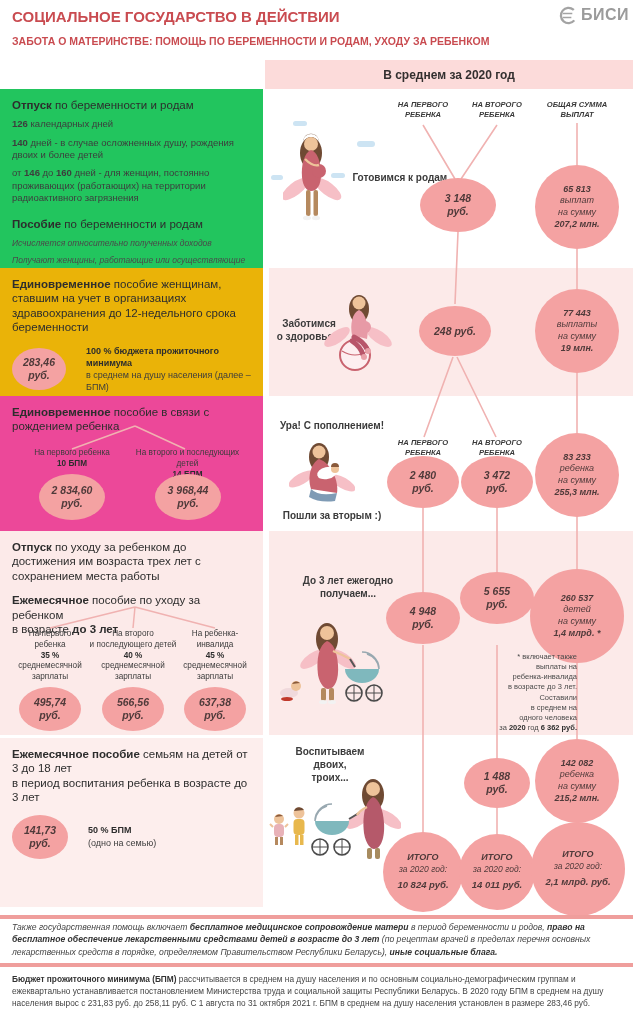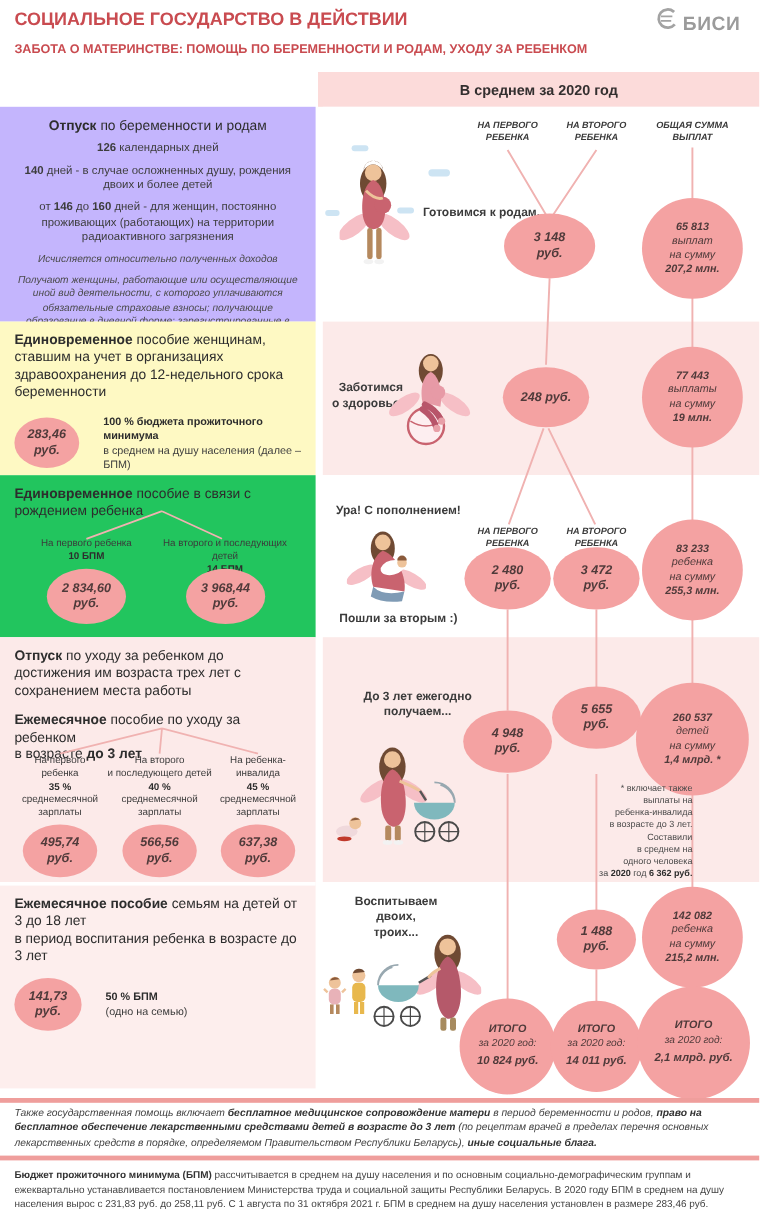--- a/index.html
+++ b/index.html
@@ -1,33 +1,33 @@
 <!DOCTYPE html>
 <html><head>
 <meta charset="utf-8">
 <style>
   html,body{margin:0;padding:0;background:#fff;}
   #page{position:relative;width:633px;height:1024px;background:#fff;overflow:hidden;
         font-family:"Liberation Sans",sans-serif;color:#3d3d3d;}
   
   .title{position:absolute;left:12px;top:8px;font-size:15px;font-weight:700;color:#c94b50;}
   .subtitle{position:absolute;left:12px;top:35px;font-size:10.5px;font-weight:700;color:#c94b50;}
-  .logo{position:absolute;right:16px;top:6px;display:flex;align-items:flex-end;gap:3px;}
+  .logo{position:absolute;right:4px;top:6px;display:flex;align-items:flex-start;gap:3px;}
   .logo-text{font-size:16px;font-weight:700;color:#9b9b9b;letter-spacing:.5px;}
   
   .band{position:absolute;top:60px;height:29px;display:flex;align-items:center;}
   .band-left{left:0;width:265px;background:#f8c3c2;padding-left:12px;box-sizing:border-box;}
   .band-right{left:265px;width:368px;background:#fcdbda;justify-content:center;}
   .band span{font-size:12px;font-weight:700;color:#332f2f;}
   
   .lcol{position:absolute;left:0;top:89px;width:263px;}
   .lsec{box-sizing:border-box;padding:9px 12px;position:relative;}
-  .s1{height:179px;background:#c4b5fd;text-align:center;}
-  .s2{height:128px;background:#fef9c3;}
-  .s3{height:135px;background:#22c55e;}
+  .s1{height:179px;background:#22c55e;}
+  .s2{height:128px;background:#eab308;}
+  .s3{height:135px;background:#ec4899;}
   .s4{height:204px;background:#fceae9;}
   .s5{height:172px;background:#fdeeed;border-top:3px solid #fff;}
   .h{font-size:11.5px;line-height:1.25;color:#2d2d2d;margin:0 0 0 0;}
   .h b{font-weight:700;}
   .p{font-size:9.5px;line-height:1.3;margin:6px 0 0 0;}
   .p b{font-weight:700;}
   .note{font-size:8.5px;line-height:1.35;font-style:italic;color:#4a4a4a;margin:6px 0 0 0;}
   .pl{white-space:pre-line;}
   .bubble{background:#f4a2a2;border-radius:50%;display:flex;align-items:center;justify-content:center;
           text-align:center;font-style:italic;font-weight:700;color:#4f3a3a;font-size:10.5px;line-height:1.2;}
@@ -82,20 +82,21 @@
       <span>В среднем за 2020 год</span>
     </div>
 
   <div class="lcol">
 
     <div class="lsec s1">
       <p class="h"><b>Отпуск</b><span> по беременности и родам</span></p>
       <p class="p"><b>126</b><span> календарных дней</span></p>
       <p class="p"><b>140</b><span> дней - в случае осложненных душу, рождения двоих и более детей</span></p>
       <p class="p"><span>от </span><b>146</b><span> до </span><b>160</b><span> дней - для женщин, постоянно проживающих (работающих) на территории радиоактивного загрязнения</span></p>
+      <p class="h" style="margin-top:13px;"><b>Пособие</b><span> по беременности и родам</span></p>
       <p class="note">Исчисляется относительно полученных доходов</p>
       <p class="note">Получают женщины, работающие или осуществляющие иной вид деятельности, с которого уплачиваются обязательные страховые взносы; получающие образование в дневной форме; зарегистрированные в качестве безработных</p>
     </div>
 
     <div class="lsec s2">
       <p class="h"><b>Единовременное</b><span> пособие женщинам, ставшим на учет в организациях здравоохранения до 12-недельного срока беременности</span></p>
       <div class="brow">
         <div class="bubble pl" style="width:54px;height:42px;flex:none;">283,46
 руб.</div>
         <div class="bnote"><b>100 % бюджета прожиточного минимума</b><br><span>в среднем на душу населения (далее – БПМ)</span></div>

